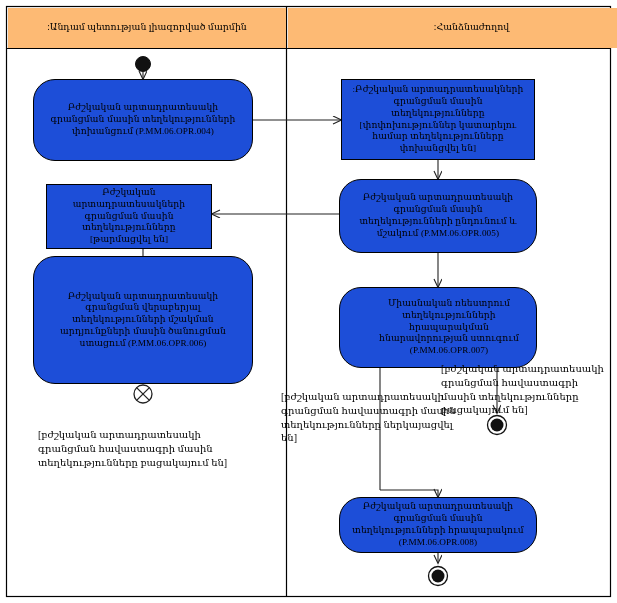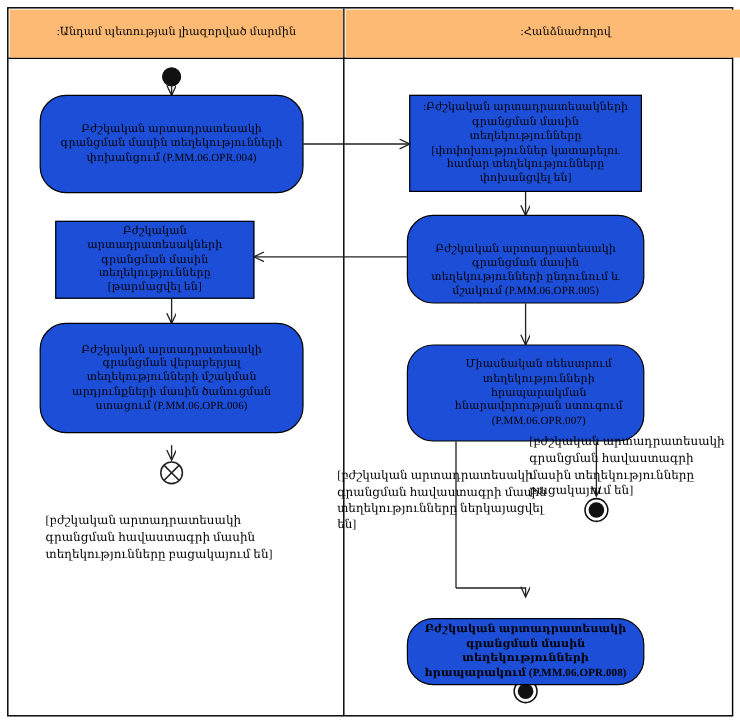--- a/index.html
+++ b/index.html
@@ -131,43 +131,43 @@
   </div>
 
   <div class="node action" style="left:33px; top:79px; width:220px; height:82px;">
     <span class="node-label">Բժշկական արտադրատեսակի գրանցման մասին տեղեկությունների փոխանցում (P.MM.06.OPR.004)</span>
   </div>
 
   <div class="node objnode" style="left:46px; top:184px; width:166px; height:65px;">
     <span class="node-label">Բժշկական արտադրատեսակների գրանցման մասին տեղեկությունները [թարմացվել են]</span>
   </div>
 
-  <div class="node action" style="left:33px; top:269px; width:220px; height:92px;">
+  <div class="node action" style="left:33px; top:256px; width:220px; height:128px;">
     <span class="node-label">Բժշկական արտադրատեսակի գրանցման վերաբերյալ տեղեկությունների մշակման արդյունքների մասին ծանուցման ստացում (P.MM.06.OPR.006)</span>
   </div>
 
   <div class="guard" style="left:38px; top:428px; width:213px;">[բժշկական արտադրատեսակի գրանցման հավաստագրի մասին տեղեկությունները բացակայում են]</div>
 
   <div class="node objnode" style="left:341px; top:79px; width:194px; height:81px;">
     <span class="node-label">:Բժշկական արտադրատեսակների գրանցման մասին տեղեկությունները [փոփոխություններ կատարելու համար տեղեկությունները փոխանցվել են]</span>
   </div>
 
-  <div class="node action" style="left:339px; top:179px; width:198px; height:74px;align-items:flex-end;">
+  <div class="node action" style="left:339px; top:179px; width:198px; height:74px;">
     <span class="node-label">Բժշկական արտադրատեսակի գրանցման մասին տեղեկությունների ընդունում և մշակում (P.MM.06.OPR.005)</span>
   </div>
 
   <div class="node action" style="left:339px; top:287px; width:198px; height:81px;padding-left:22px;">
     <span class="node-label">Միասնական ռեեստրում տեղեկությունների հրապարակման հնարավորության ստուգում (P.MM.06.OPR.007)</span>
   </div>
 
   <div class="guard" style="left:281px; top:390px; width:180px;">[բժշկական արտադրատեսակի գրանցման հավաստագրի մասին տեղեկությունները ներկայացվել են]</div>
 
   <div class="guard" style="left:441px; top:362px; width:172px;">[բժշկական արտադրատեսակի գրանցման հավաստագրի մասին տեղեկությունները բացակայում են]</div>
 
-  <div class="node action" style="left:339px; top:515px; width:198px; height:56px;font-weight:bold;">
+  <div class="node action" style="left:339px; top:497px; width:198px; height:56px;">
     <span class="node-label">Բժշկական արտադրատեսակի գրանցման մասին տեղեկությունների հրապարակում (P.MM.06.OPR.008)</span>
   </div>
 
   <div class="endnode" style="left:135px; top:56px; width:16px; height:16px;"></div>
   <div class="endnode" style="left:133px; top:384px; width:20px; height:20px;"></div>
   <div class="endnode" style="left:486px; top:414px; width:22px; height:22px;"></div>
   <div class="endnode" style="left:427px; top:565px; width:22px; height:22px;"></div>
 
 </div>
 

